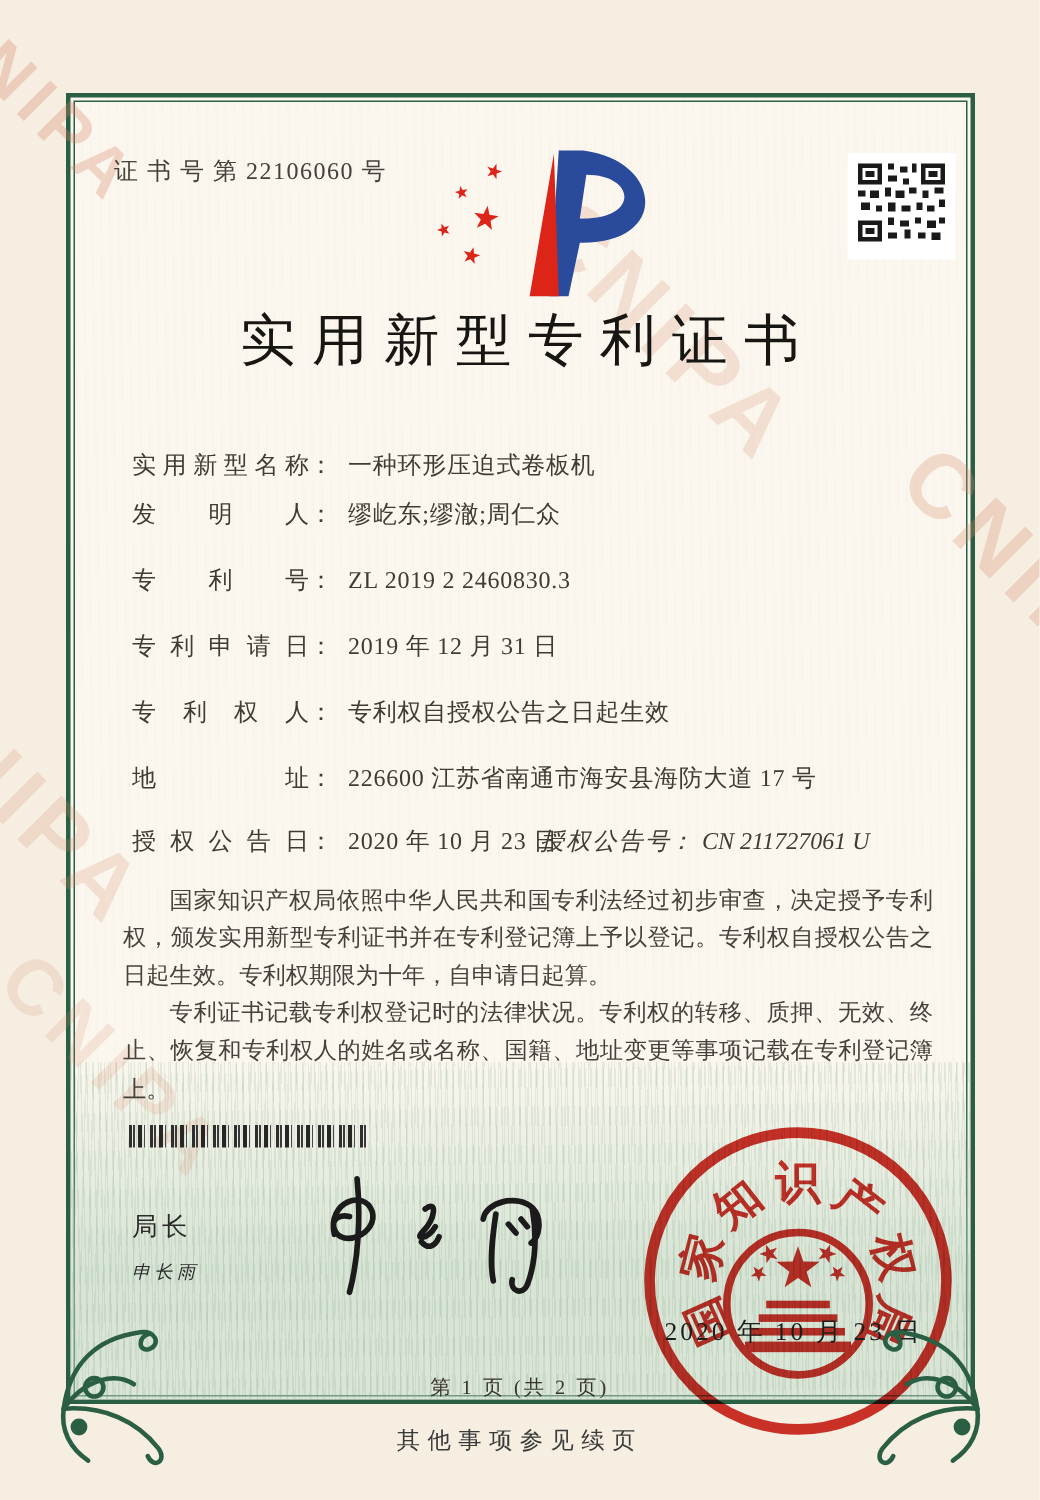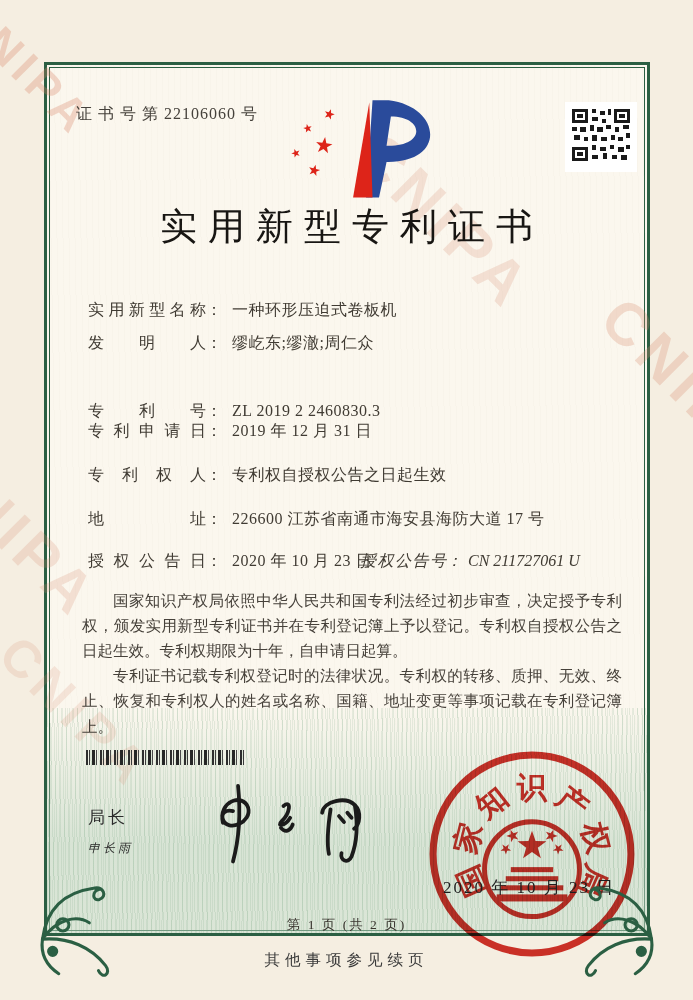--- a/index.html
+++ b/index.html
@@ -160,21 +160,21 @@
 </div>
 
 <div class="title">实用新型专利证书</div>
 
 <div class="row" style="top:300px;">
   <span class="lab">实用新型名称</span><span class="colon">：</span><span class="val">一种环形压迫式卷板机</span>
 </div>
 <div class="row" style="top:333px;">
   <span class="lab">发明人</span><span class="colon">：</span><span class="val">缪屹东;缪澈;周仁众</span>
 </div>
-<div class="row" style="top:377px;margin-top:24px;">
+<div class="row" style="top:377px;">
   <span class="lab">专利号</span><span class="colon">：</span><span class="val">ZL 2019 2 2460830.3</span>
 </div>
 <div class="row" style="top:421px;">
   <span class="lab">专利申请日</span><span class="colon">：</span><span class="val">2019 年 12 月 31 日</span>
 </div>
 <div class="row" style="top:465px;">
   <span class="lab">专利权人</span><span class="colon">：</span><span class="val">专利权自授权公告之日起生效</span>
 </div>
 <div class="row" style="top:509px;">
   <span class="lab">地址</span><span class="colon">：</span><span class="val">226600 江苏省南通市海安县海防大道 17 号</span>

